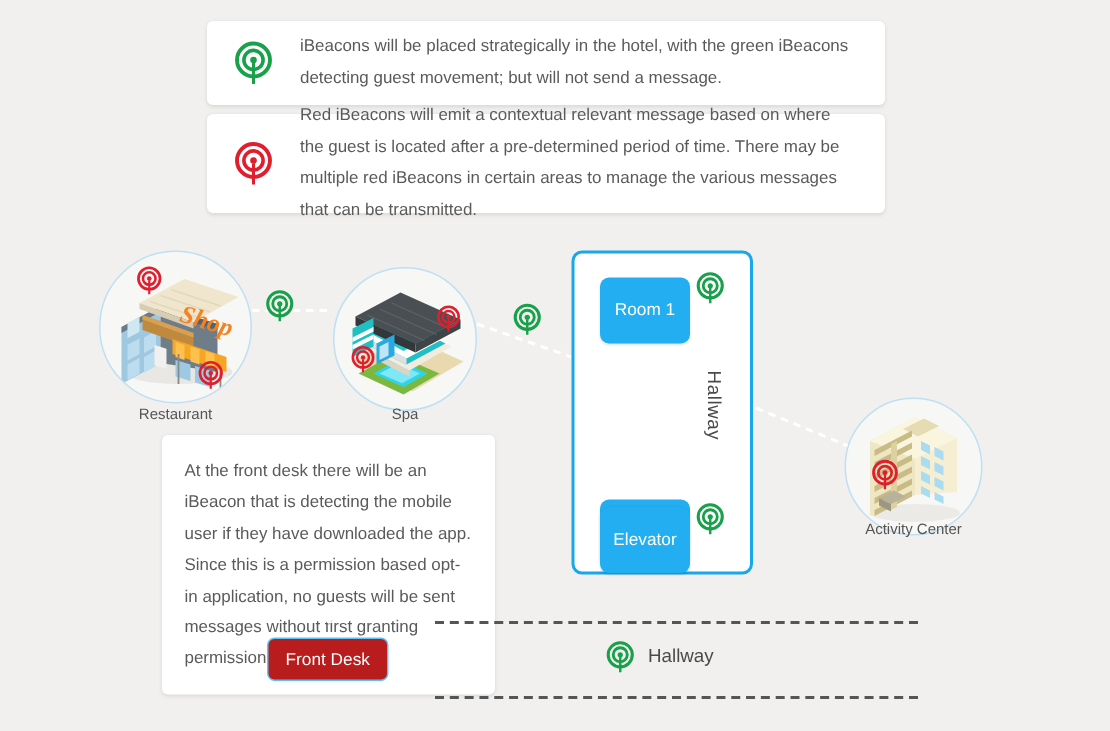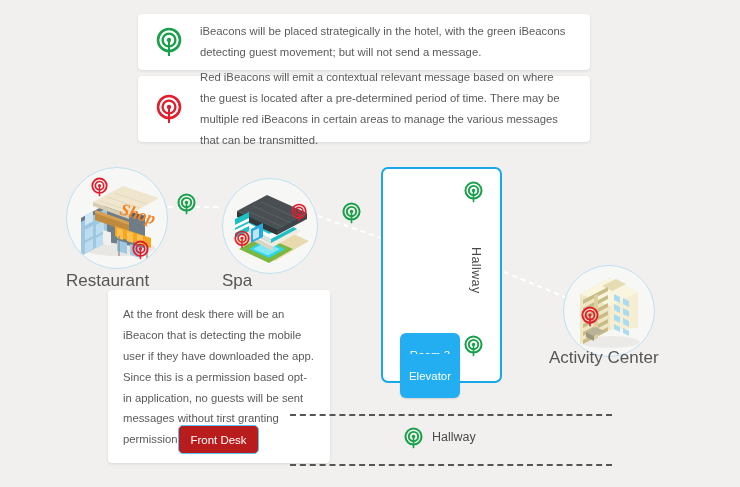--- a/index.html
+++ b/index.html
@@ -43,22 +43,23 @@
   .bldg-circle{
     position:absolute;
     border-radius:50%;
     background:#f7f7f6;
     border:1px solid #bfe0f2;
     box-sizing:border-box;
     overflow:hidden;
   }
   .bldg-label{
     position:absolute;
-    font-size:17px;
+    font-size:10px;
     color:#555;
+    text-align:center;
     white-space:nowrap;
   }
 
   
   #hallway-panel{
     position:absolute;
     left:381px;top:167px;
     width:121px;height:216px;
     background:#ffffff;
     border:2px solid #18a7e8;
@@ -304,24 +305,27 @@
   <div class="map-beacon" style="left:342px;top:202px;">
     <svg width="19" height="22" viewBox="0 0 26 30">
       <circle cx="13" cy="13" r="11" fill="none" stroke="#18a04a" stroke-width="2.8"></circle>
       <circle cx="13" cy="13" r="6.4" fill="none" stroke="#18a04a" stroke-width="2.6"></circle>
       <circle cx="13" cy="13" r="2.4" fill="#18a04a"></circle>
       <line x1="13" y1="15" x2="13" y2="29" stroke="#18a04a" stroke-width="2.2"></line>
     </svg>
   </div>
 
   <div id="hallway-panel">
+    <div class="room-box" style="top:16px;">
+      <span>Room 1</span>
+    </div>
     <div class="room-box" style="top:118px;margin-top:46px;">
       <span>Room 3</span>
     </div>
-    <div class="room-box" style="top:169px;margin-top:16px;">
+    <div class="room-box" style="top:169px;">
       <span>Elevator</span>
     </div>
     <div id="hallway-vert">Hallway</div>
   </div>
   <div class="map-beacon" style="left:464px;top:181px;">
     <svg width="19" height="22" viewBox="0 0 26 30">
       <circle cx="13" cy="13" r="11" fill="none" stroke="#18a04a" stroke-width="2.8"></circle>
       <circle cx="13" cy="13" r="6.4" fill="none" stroke="#18a04a" stroke-width="2.6"></circle>
       <circle cx="13" cy="13" r="2.4" fill="#18a04a"></circle>
       <line x1="13" y1="15" x2="13" y2="29" stroke="#18a04a" stroke-width="2.2"></line>

